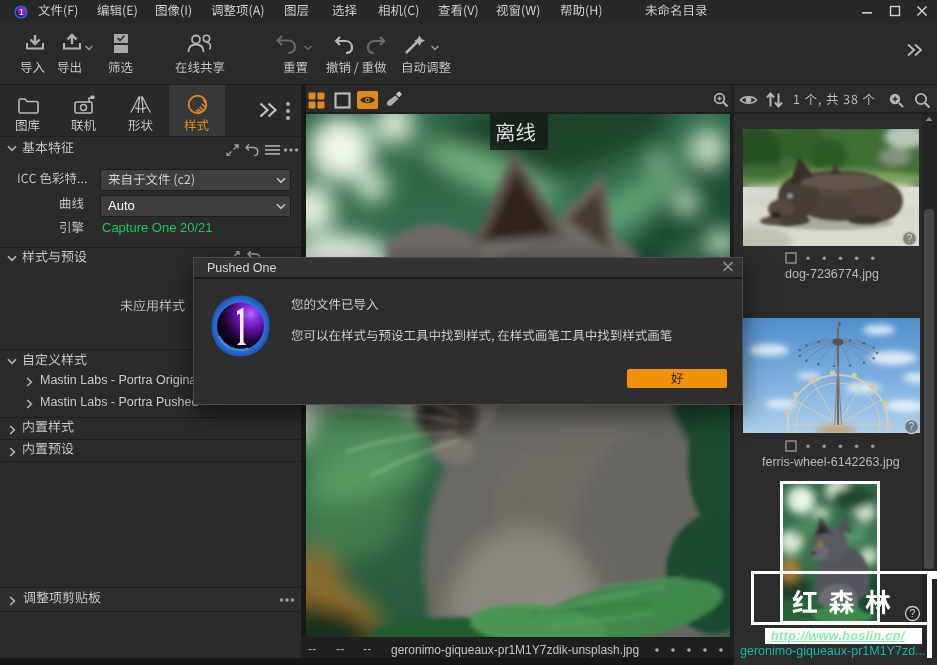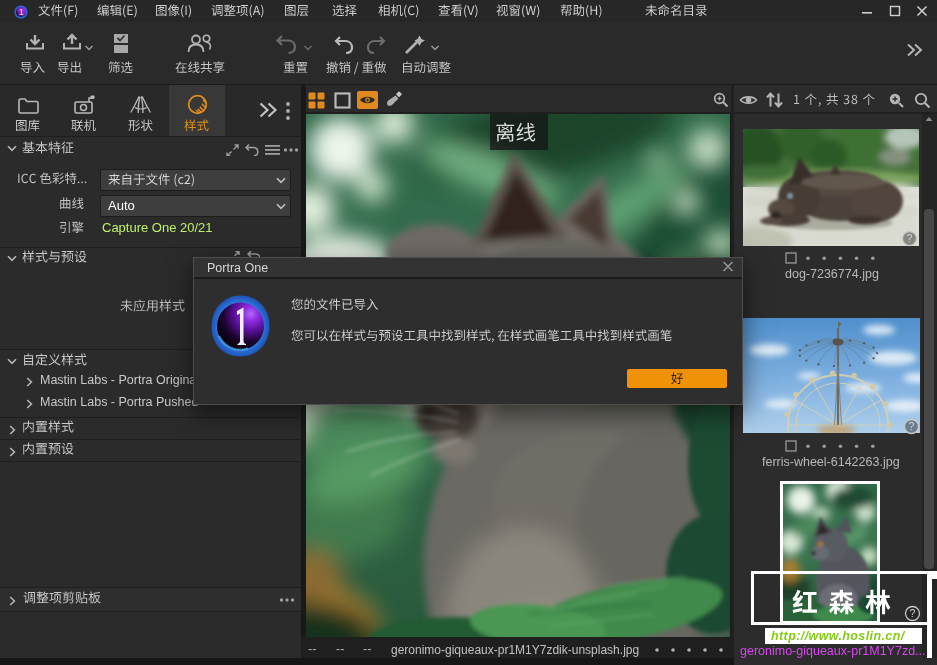--- a/index.html
+++ b/index.html
@@ -216,21 +216,21 @@
     <path transform="translate(0 11)" d="M7.3 -10.4V-8H5.2V-10.4H4.2V-8H1.2V1H2.1V0.2H10.4V1H11.3V-8H8.2V-10.4ZM2.1 -0.7V-3.5H4.2V-0.7ZM10.4 -0.7H8.2V-3.5H10.4ZM5.2 -0.7V-3.5H7.3V-0.7ZM2.1 -4.4V-7.1H4.2V-4.4ZM10.4 -4.4H8.2V-7.1H10.4ZM5.2 -4.4V-7.1H7.3V-4.4Z M13.2 -0.7 13.4 0.2C14.5 -0.1 16 -0.6 17.5 -1L17.3 -1.8C15.8 -1.4 14.2 -0.9 13.2 -0.7ZM21.3 -9.8C21.9 -9.5 22.7 -9 23.1 -8.6L23.7 -9.2C23.3 -9.5 22.5 -10 21.9 -10.3ZM13.4 -5.3C13.6 -5.4 13.9 -5.5 15.4 -5.7C14.8 -4.8 14.4 -4.2 14.1 -4C13.7 -3.5 13.4 -3.2 13.2 -3.1C13.3 -2.9 13.4 -2.5 13.5 -2.3C13.7 -2.4 14.2 -2.6 17.3 -3.2C17.3 -3.4 17.3 -3.7 17.3 -4L14.8 -3.5C15.8 -4.7 16.7 -6 17.5 -7.4L16.7 -7.9C16.5 -7.4 16.2 -6.9 15.9 -6.5L14.3 -6.3C15.1 -7.4 15.8 -8.7 16.4 -10.1L15.5 -10.5C15 -9 14.1 -7.4 13.8 -7C13.5 -6.5 13.3 -6.2 13.1 -6.2C13.2 -5.9 13.3 -5.5 13.4 -5.3ZM23.6 -4.4C23.1 -3.6 22.4 -2.9 21.6 -2.2C21.4 -2.9 21.2 -3.7 21.1 -4.6L24.3 -5.2L24.1 -6L21 -5.4C20.9 -6 20.9 -6.5 20.8 -7.1L23.9 -7.6L23.8 -8.4L20.8 -7.9C20.7 -8.8 20.7 -9.6 20.7 -10.5H19.8C19.8 -9.6 19.8 -8.7 19.9 -7.8L17.9 -7.5L18.1 -6.7L19.9 -6.9C20 -6.4 20 -5.8 20.1 -5.3L17.7 -4.8L17.8 -4L20.2 -4.4C20.4 -3.4 20.6 -2.4 20.8 -1.7C19.8 -1 18.5 -0.4 17.3 0C17.5 0.2 17.7 0.6 17.9 0.8C19 0.4 20.1 -0.2 21.1 -0.8C21.6 0.3 22.3 1 23.2 1C24.1 1 24.4 0.6 24.5 -0.9C24.3 -0.9 24 -1.1 23.8 -1.4C23.8 -0.2 23.6 0.1 23.3 0.1C22.8 0.1 22.3 -0.5 21.9 -1.4C22.9 -2.1 23.8 -3 24.4 -4Z" fill="#c6c6c6"></path>
   </svg>
 <div style="position:absolute;left:100px;top:195px;width:191px;height:22px;background:#3e3e3e;border:1px solid #1c1c1c;border-radius:2px"></div>
 <div style="position:absolute;left:108px;top:198px;font-size:13px;color:#ffffff;font-weight:400;line-height:16px;white-space:nowrap;">Auto</div>
 <svg style="position:absolute;left:275px;top:202px;" width="12" height="9" viewBox="0 0 12 9">
     <path d="M2 2.2 L6 6.4 L10 2.2" stroke="#c0c0c0" stroke-width="1.6" fill="none"></path>
   </svg>
 <svg style="position:absolute;left:59px;top:221px;overflow:visible" width="27" height="16">
     <path transform="translate(0 11)" d="M9.8 -10.4V1H10.7V-10.4ZM1.8 -7.1C1.6 -5.9 1.4 -4.4 1.1 -3.4H5.8C5.7 -1.3 5.5 -0.4 5.2 -0.1C5 -0 4.9 0 4.6 0C4.3 0 3.5 -0 2.7 -0.1C2.8 0.2 3 0.6 3 0.9C3.8 0.9 4.6 0.9 5 0.9C5.4 0.9 5.7 0.8 6 0.5C6.4 0.1 6.6 -1.1 6.8 -3.9C6.9 -4 6.9 -4.3 6.9 -4.3H2.3C2.4 -4.9 2.5 -5.6 2.6 -6.2H6.8V-10H1.3V-9.1H5.9V-7.1Z M14.3 -8.8C14 -8.2 13.6 -7.5 13 -7C13.2 -6.9 13.4 -6.6 13.6 -6.5C13.7 -6.6 13.9 -6.8 14 -7V-5.1H14.7V-5.5H16.9V-7.2H14.2C14.4 -7.4 14.5 -7.6 14.6 -7.7H17.8C17.7 -6.2 17.6 -5.7 17.4 -5.5C17.4 -5.4 17.3 -5.4 17.1 -5.4C17 -5.4 16.6 -5.4 16.2 -5.4C16.3 -5.2 16.4 -5 16.4 -4.8C16.8 -4.7 17.2 -4.7 17.5 -4.8C17.8 -4.8 18 -4.8 18.1 -5C18.4 -5.3 18.5 -6 18.6 -8C18.6 -8.1 18.6 -8.3 18.6 -8.3H14.8L15 -8.7L14.9 -8.7H15.4V-9.2H16.7V-8.7H17.5V-9.2H19V-9.9H17.5V-10.5H16.7V-9.9H15.4V-10.5H14.6V-9.9H13.1V-9.2H14.6V-8.8ZM20.3 -10.5C20 -9.4 19.4 -8.2 18.6 -7.5C18.8 -7.4 19.1 -7.1 19.2 -7C19.5 -7.2 19.7 -7.5 19.9 -7.9C20.2 -7.4 20.5 -6.9 20.9 -6.5C20.2 -6.1 19.4 -5.8 18.5 -5.6C18.7 -5.4 18.9 -5.1 19 -4.9C19.9 -5.2 20.8 -5.5 21.5 -6C22.2 -5.4 23 -5 24 -4.7C24.1 -4.9 24.3 -5.2 24.5 -5.4C23.6 -5.6 22.8 -6 22.1 -6.5C22.8 -7 23.3 -7.7 23.6 -8.6H24.3V-9.3H20.7C20.9 -9.6 21 -10 21.1 -10.4ZM22.7 -8.6C22.4 -7.9 22 -7.4 21.5 -7C21 -7.4 20.6 -8 20.4 -8.6ZM14.7 -6.7H16.2V-6H14.7ZM22.1 -4.7C20.4 -4.4 17 -4.3 14.3 -4.3C14.4 -4.1 14.5 -3.8 14.5 -3.6C15.7 -3.6 17 -3.7 18.3 -3.7V-2.9H14V-2.2H18.3V-1.5H13.2V-0.8H18.3V0C18.3 0.2 18.2 0.2 18.1 0.2C17.9 0.2 17.2 0.2 16.6 0.2C16.7 0.5 16.8 0.8 16.9 1C17.8 1 18.4 1 18.7 0.9C19.1 0.8 19.2 0.5 19.2 0.1V-0.8H24.3V-1.5H19.2V-2.2H23.6V-2.9H19.2V-3.8C20.5 -3.9 21.8 -4 22.7 -4.1Z" fill="#c6c6c6"></path>
   </svg>
-<div style="position:absolute;left:102px;top:220px;font-size:13px;color:#bef264;font-weight:400;line-height:16px;white-space:nowrap;">Capture One 20/21</div>
+<div style="position:absolute;left:102px;top:220px;font-size:13px;color:#22c55e;font-weight:400;line-height:16px;white-space:nowrap;">Capture One 20/21</div>
 <div style="position:absolute;left:0px;top:247px;width:301px;height:1px;background:#1e1e1e"></div>
 <svg style="position:absolute;left:6px;top:254px;" width="12" height="9" viewBox="0 0 12 9">
     <path d="M2 2.2 L6 6.4 L10 2.2" stroke="#b5b5b5" stroke-width="1.6" fill="none"></path>
   </svg>
 <svg style="position:absolute;left:22px;top:250px;overflow:visible" width="67" height="16">
     <path transform="translate(0 11.4)" d="M5.7 -10.5C6.2 -9.9 6.6 -9 6.8 -8.4L7.7 -8.8C7.5 -9.4 7 -10.2 6.6 -10.9ZM10.7 -11C10.4 -10.2 9.9 -9.2 9.5 -8.4H5.2V-7.5H8.1V-5.7H5.6V-4.8H8.1V-3H4.7V-2.1H8.1V1H9.1V-2.1H12.3V-3H9.1V-4.8H11.6V-5.7H9.1V-7.5H12.1V-8.4H10.5C10.9 -9.1 11.3 -9.9 11.7 -10.6ZM2.4 -10.9V-8.4H0.7V-7.5H2.4C2 -5.7 1.2 -3.7 0.4 -2.6C0.6 -2.3 0.8 -1.9 0.9 -1.6C1.5 -2.4 2 -3.7 2.4 -5V1H3.3V-5.7C3.7 -5.1 4.1 -4.3 4.2 -3.9L4.8 -4.6C4.6 -5 3.7 -6.5 3.3 -6.9V-7.5H4.7V-8.4H3.3V-10.9Z M22.2 -10.3C22.9 -9.8 23.7 -9.1 24.1 -8.6L24.8 -9.3C24.4 -9.7 23.5 -10.4 22.9 -10.8ZM20.3 -10.9C20.3 -10.1 20.4 -9.3 20.4 -8.5H13.7V-7.5H20.5C20.8 -2.7 21.9 1.1 24 1.1C25 1.1 25.4 0.4 25.6 -1.9C25.3 -2 24.9 -2.2 24.7 -2.4C24.6 -0.7 24.5 0.1 24.1 0.1C22.8 0.1 21.8 -3.1 21.5 -7.5H25.3V-8.5H21.4C21.4 -9.3 21.4 -10 21.4 -10.9ZM13.8 -0.3 14.1 0.7C15.7 0.3 18.1 -0.3 20.3 -0.8L20.3 -1.7L17.5 -1.1V-4.7H19.9V-5.6H14.2V-4.7H16.5V-0.9Z M26.7 -3.1V-2.2H34.9V-3.1ZM29.4 -10.6C29.1 -8.8 28.5 -6.4 28.1 -4.9L29 -4.9H29.2H36.5C36.2 -1.9 35.9 -0.6 35.4 -0.2C35.2 -0.1 35 -0 34.7 -0C34.3 -0 33.3 -0.1 32.3 -0.1C32.5 0.1 32.6 0.5 32.7 0.8C33.6 0.9 34.5 0.9 35 0.9C35.5 0.8 35.9 0.8 36.2 0.4C36.8 -0.1 37.2 -1.7 37.5 -5.4C37.6 -5.5 37.6 -5.8 37.6 -5.8H29.4C29.5 -6.6 29.7 -7.4 29.9 -8.2H37.4V-9.1H30.1L30.4 -10.5Z M47.7 -6.4V-3.8C47.7 -2.5 47.4 -0.7 44.3 0.3C44.6 0.5 44.8 0.8 44.9 1C48.2 -0.2 48.6 -2.2 48.6 -3.8V-6.4ZM48.4 -1.1C49.2 -0.5 50.3 0.4 50.8 1L51.5 0.3C51 -0.2 49.9 -1.1 49.1 -1.7ZM40.1 -7.9C40.9 -7.4 42 -6.7 42.7 -6.1H39.5V-5.2H41.6V-0.1C41.6 0 41.6 0.1 41.4 0.1C41.2 0.1 40.6 0.1 39.9 0.1C40.1 0.4 40.2 0.7 40.2 1C41.1 1 41.7 1 42.1 0.8C42.5 0.7 42.6 0.4 42.6 -0.1V-5.2H44C43.7 -4.5 43.5 -3.8 43.2 -3.3L44 -3.1C44.3 -3.8 44.7 -5 45.1 -6L44.5 -6.1L44.3 -6.1H43.4L43.7 -6.4C43.4 -6.7 43 -7 42.5 -7.3C43.3 -8 44.1 -9 44.7 -9.9L44.1 -10.3L43.9 -10.3H39.8V-9.4H43.3C42.9 -8.8 42.3 -8.2 41.8 -7.8L40.7 -8.5ZM45.5 -8.2V-2H46.4V-7.3H50V-2H50.9V-8.2H48.4L48.9 -9.5H51.5V-10.3H45V-9.5H47.8C47.7 -9 47.6 -8.6 47.5 -8.2Z M53.6 -10.1C54.3 -9.5 55.1 -8.6 55.5 -8L56.2 -8.7C55.8 -9.3 54.9 -10.1 54.2 -10.7ZM52.6 -6.8V-5.9H54.4V-1.2C54.4 -0.6 54 -0.2 53.7 -0.1C53.9 0.1 54.2 0.5 54.3 0.8C54.5 0.5 54.8 0.3 57.1 -1.5C57 -1.7 56.9 -2 56.8 -2.3L55.3 -1.2V-6.8ZM58.4 -10.5V-9C58.4 -8 58.1 -7 56.4 -6.2C56.6 -6 56.9 -5.7 57 -5.5C58.9 -6.4 59.3 -7.8 59.3 -9V-9.5H61.6V-7.4C61.6 -6.5 61.8 -6.1 62.7 -6.1C62.8 -6.1 63.5 -6.1 63.7 -6.1C63.9 -6.1 64.2 -6.1 64.4 -6.2C64.3 -6.4 64.3 -6.8 64.3 -7C64.1 -7 63.8 -6.9 63.7 -6.9C63.5 -6.9 62.9 -6.9 62.8 -6.9C62.6 -6.9 62.5 -7.1 62.5 -7.4V-10.5ZM62.5 -4.3C62 -3.2 61.3 -2.4 60.4 -1.7C59.6 -2.4 58.9 -3.3 58.4 -4.3ZM57 -5.2V-4.3H57.7L57.5 -4.2C58 -3 58.7 -2 59.7 -1.1C58.7 -0.5 57.6 -0.1 56.4 0.2C56.6 0.4 56.8 0.8 56.9 1C58.2 0.7 59.4 0.2 60.4 -0.5C61.4 0.2 62.6 0.8 63.9 1.1C64 0.8 64.3 0.4 64.5 0.2C63.3 -0.1 62.2 -0.5 61.2 -1.1C62.3 -2.1 63.2 -3.3 63.7 -5L63.1 -5.2L62.9 -5.2Z" fill="#cbcbcb"></path>
   </svg>
 <svg style="position:absolute;left:227px;top:251px;" width="14" height="6" viewBox="0 0 14 6">
     <path d="M7.5 5 L12 0.5 M8.5 0.5 H12 V4" stroke="#9e9e9e" stroke-width="1.4" fill="none"></path>
   </svg>
@@ -653,25 +653,25 @@
 <g filter="url(#ctb2)">
 <ellipse cx="18" cy="127" rx="26" ry="11" fill="#2b6238"></ellipse>
 <ellipse cx="60" cy="131" rx="30" ry="9" fill="#3d8a4c"></ellipse>
 <ellipse cx="88" cy="120" rx="13" ry="10" fill="#1d4a31"></ellipse>
 </g>
   </svg>
 <svg style="position:absolute;left:904px;top:605px;" width="17" height="17" viewBox="0 0 17 17">
     <circle cx="8.5" cy="8.5" r="7" fill="rgba(30,30,30,0.45)" stroke="#c9c9c9" stroke-width="1.3"></circle>
     <text x="8.5" y="12" font-size="10.5" fill="#d5d5d5" text-anchor="middle" font-family="Liberation Sans">?</text>
   </svg>
-<div style="position:absolute;left:740px;top:644px;font-size:12.5px;color:#d946ef;font-weight:400;line-height:15.5px;white-space:nowrap;">geronimo-giqueaux-pr1M1Y7zd...</div>
+<div style="position:absolute;left:740px;top:644px;font-size:12.5px;color:#14b8a6;font-weight:400;line-height:15.5px;white-space:nowrap;">geronimo-giqueaux-pr1M1Y7zd...</div>
 <div style="position:absolute;left:193px;top:257px;width:550px;height:148px;background:#2e2e2e;border:1px solid #4e4e4e;box-shadow:0 8px 24px rgba(0,0,0,0.55)"></div>
 <div style="position:absolute;left:194px;top:258px;width:548px;height:20px;background:#333333"></div>
 <div style="position:absolute;left:194px;top:277px;width:548px;height:2px;background:#1c1c1c"></div>
-<div style="position:absolute;left:207px;top:261px;font-size:12.5px;color:#d8d8d8;font-weight:400;line-height:15.5px;white-space:nowrap;">Portra One</div>
+<div style="position:absolute;left:207px;top:261px;font-size:12.5px;color:#d8d8d8;font-weight:400;line-height:15.5px;white-space:nowrap;">Pushed One</div>
 <svg style="position:absolute;left:721px;top:260px;" width="14" height="13" viewBox="0 0 14 13">
     <path d="M2.5 2 L11.5 11 M11.5 2 L2.5 11" stroke="#9a9a9a" stroke-width="1.4"></path>
   </svg>
 <svg style="position:absolute;left:210px;top:294px;" width="61" height="65" viewBox="0 0 61 65">
     <defs>
 <radialGradient id="dlr" cx="50%" cy="50%" r="50%">
 <stop offset="0%" stop-color="#3f8de8"></stop>
         <stop offset="75%" stop-color="#2f7ae2"></stop>
         <stop offset="100%" stop-color="#1e55b4"></stop>
       </radialGradient>
@@ -699,12 +699,12 @@
 <svg style="position:absolute;left:671px;top:371.5px;overflow:visible" width="15" height="16">
     <path transform="translate(0 11)" d="M0.8 -3.7C1.5 -3.2 2.2 -2.7 2.8 -2.1C2.2 -1 1.3 -0.2 0.3 0.2C0.5 0.4 0.8 0.8 0.9 1C2 0.4 2.8 -0.4 3.5 -1.5C4.1 -1 4.5 -0.5 4.8 -0.1L5.5 -0.9C5.1 -1.4 4.6 -1.9 4 -2.4C4.7 -3.8 5.1 -5.6 5.3 -7.8L4.8 -8L4.6 -7.9H2.8C2.9 -8.8 3.1 -9.7 3.2 -10.4L2.3 -10.5C2.2 -9.7 2 -8.8 1.9 -7.9H0.5V-7.1H1.7C1.4 -5.8 1.1 -4.5 0.8 -3.7ZM4.4 -7.1C4.2 -5.5 3.8 -4.1 3.3 -3C2.8 -3.3 2.3 -3.7 1.8 -4C2.1 -4.9 2.4 -6 2.6 -7.1ZM8.3 -6.6V-5.2H5.4V-4.3H8.3V-0.1C8.3 0.1 8.2 0.1 8 0.1C7.8 0.1 7.1 0.1 6.4 0.1C6.5 0.4 6.7 0.8 6.7 1C7.7 1 8.3 1 8.7 0.9C9.1 0.7 9.2 0.4 9.2 -0.1V-4.3H12V-5.2H9.2V-6.4C10.1 -7.2 11 -8.2 11.6 -9.2L11 -9.6L10.8 -9.6H5.9V-8.7H10.1C9.6 -8 8.9 -7.2 8.3 -6.6Z" fill="#2b2014"></path>
   </svg>
 <div style="position:absolute;left:751px;top:571px;width:181px;height:54px;border:3px solid #fff"></div>
 <div style="position:absolute;left:927px;top:571px;width:5px;height:87px;background:#fff"></div>
 <div style="position:absolute;left:931px;top:571px;width:6px;height:8px;background:#fff"></div>
 <svg style="position:absolute;left:792px;top:589px;overflow:visible" width="101" height="30">
     <path transform="translate(0 22.9)" d="M0.7 -1.9 1.2 1.3C3.8 0.7 7.1 -0.1 10.3 -0.8L9.9 -3.8C6.6 -3 3.1 -2.3 0.7 -1.9ZM1.5 -10.8C2 -11 2.6 -11.2 4.9 -11.4C4.1 -10.3 3.3 -9.4 2.9 -9C2 -8.1 1.4 -7.6 0.7 -7.4C1.1 -6.6 1.6 -5 1.7 -4.4C2.5 -4.8 3.6 -5.1 10.6 -6.2C10.5 -6.9 10.4 -8.1 10.4 -8.9L6.1 -8.3C8 -10.4 9.9 -12.8 11.3 -15.2L8.6 -17C8.1 -16 7.6 -15.1 7 -14.3L4.7 -14.1C6.2 -16.1 7.6 -18.6 8.6 -21L5.5 -22.2C4.5 -19.2 2.7 -16.1 2.1 -15.3C1.5 -14.4 1 -13.9 0.5 -13.7C0.8 -12.9 1.4 -11.4 1.5 -10.8ZM10.5 -2.4V0.8H25V-2.4H19.4V-16.8H24.5V-19.9H11V-16.8H16V-2.4Z M47.8 -22.2V-19.4H39.1V-16.7H44.9C43.1 -15 40.5 -13.6 37.9 -12.8C38.5 -12.2 39.4 -11.1 39.8 -10.4C42.9 -11.5 45.7 -13.5 47.8 -15.8V-10.4H50.9V-15.9C53.1 -13.5 56.1 -11.6 59.2 -10.5C59.7 -11.3 60.5 -12.5 61.2 -13.1C58.5 -13.8 55.8 -15.1 53.8 -16.7H60.1V-19.4H50.9V-22.2ZM42.1 -11.3V-8.5H37.7V-5.8H41C40 -4.1 38.6 -2.7 37.1 -1.7C37.5 -0.9 38.2 0.3 38.4 1.2C39.9 0.3 41.1 -1.2 42.1 -2.9V2.3H45V-2.5C45.7 -1.9 46.3 -1.2 46.6 -0.8L48.5 -3.1C47.9 -3.5 46 -4.8 45 -5.4V-5.8H48.4V-8.5H45V-11.3ZM53.3 -11.3V-8.5H49.2V-5.8H51.8C50.6 -3.7 49 -1.9 47.1 -0.9C47.8 -0.4 48.6 0.7 49.1 1.3C50.7 0.2 52.2 -1.5 53.3 -3.5V2.3H56.3V-3.5C57.3 -1.6 58.6 0.1 59.9 1.3C60.4 0.5 61.4 -0.7 62.1 -1.2C60.5 -2.3 58.9 -4 57.7 -5.8H61.4V-8.5H56.3V-11.3Z M90 -22.1V-16.7H85.7V-13.8H89.5C88.3 -10.1 86.1 -6.4 83.7 -4.2C84.3 -3.4 85.1 -2.2 85.5 -1.3C87.2 -3 88.7 -5.5 90 -8.3V2.3H93.1V-8.2C94 -5.7 95 -3.5 96.2 -1.9C96.7 -2.8 97.8 -3.8 98.5 -4.4C96.6 -6.6 94.8 -10.2 93.7 -13.8H97.7V-16.7H93.1V-22.1ZM78.4 -22.1V-16.7H74.2V-13.8H77.9C77 -10.6 75.4 -7.2 73.5 -5.1C74 -4.3 74.8 -3 75.1 -2.1C76.3 -3.6 77.4 -5.7 78.4 -8.1V2.3H81.4V-9.4C82.2 -8.3 83 -7 83.5 -6.2L85.4 -8.9C84.8 -9.6 82.2 -12.6 81.4 -13.3V-13.8H84.9V-16.7H81.4V-22.1Z" fill="#ffffff"></path>
   </svg>
 <div style="position:absolute;left:765px;top:628px;width:157px;height:16px;background:#fff"></div>
-<div style="position:absolute;left:771px;top:629px;font-size:12.5px;color:#84cc16;font-weight:700;line-height:15.5px;white-space:nowrap;letter-spacing:0.4px;font-style:italic;">http://www.hoslin.cn/</div>
+<div style="position:absolute;left:771px;top:629px;font-size:12.5px;color:#86efac;font-weight:700;line-height:15.5px;white-space:nowrap;letter-spacing:0.4px;font-style:italic;text-decoration:underline;">http://www.hoslin.cn/</div>
 </body></html>

